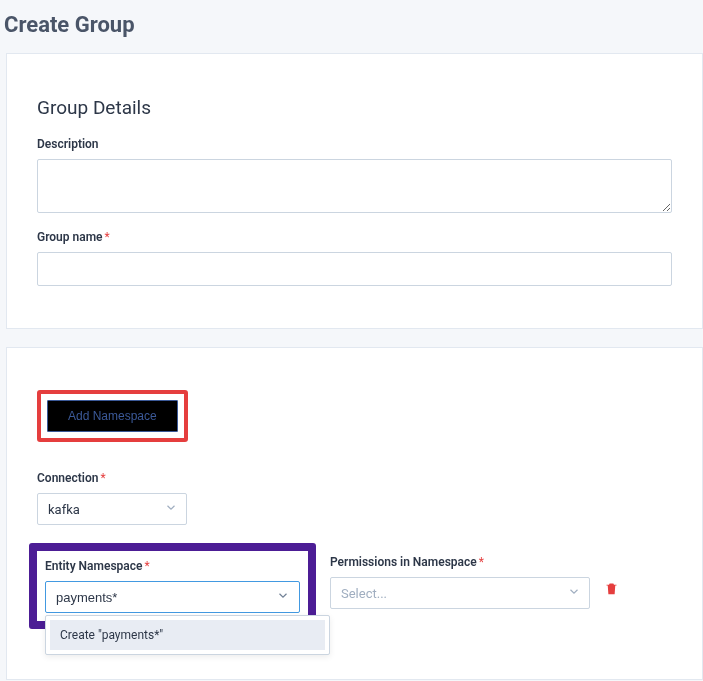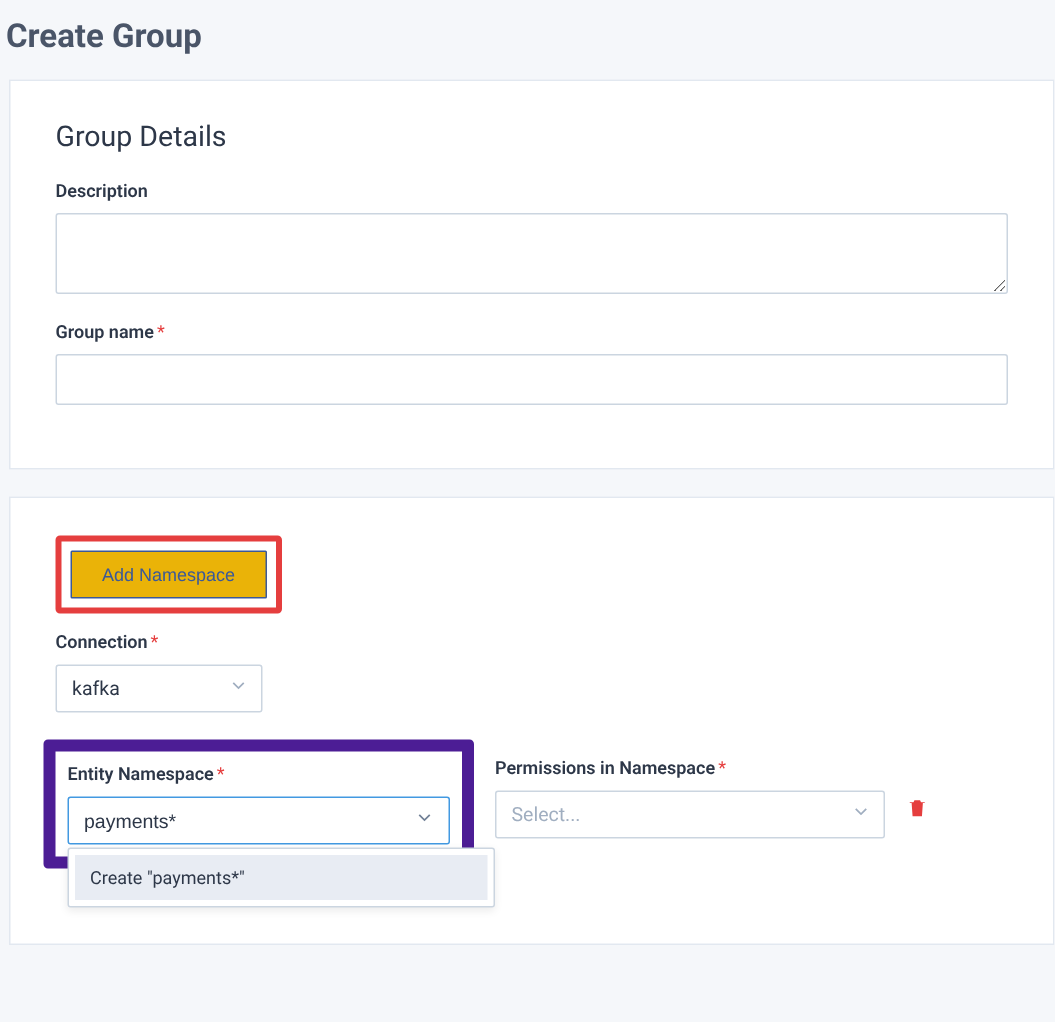--- a/index.html
+++ b/index.html
@@ -17,21 +17,21 @@
     .page-title {
       font-size: 22px;
       font-weight: 700;
       color: #4a5568;
       padding: 12px 12px 16px 4px;
     }
     .panel {
       background: #fff;
       border: 1px solid #e2e8f0;
       margin: 0 0 18px 6px;
-      padding: 25px 30px 28px 30px;
+      padding: 42px 30px 28px 30px;
     }
     .section-title {
       font-size: 19px;
       font-weight: 400;
       color: #2d3748;
       margin-bottom: 18px;
     }
     .field {
       margin-bottom: 14px;
     }
@@ -65,52 +65,52 @@
       font-size: 13px;
       resize: vertical;
     }
     .highlight-box {
       border: 4px solid #e53e3e;
       display: inline-block;
       padding: 6px;
       border-radius: 3px;
     }
     .btn-outline {
-      background: #eab308;
+      background: #000000;
       border: 1px solid #3b5998;
       color: #3b5998;
       font-size: 12px;
       font-weight: 500;
       padding: 8px 20px;
       cursor: pointer;
       border-radius: 1px;
     }
     .connection-row {
-      margin-top: 12px;
+      margin-top: 29px;
       margin-bottom: 18px;
     }
     .select-wrap {
       position: relative;
       display: inline-block;
     }
     .select-box {
       height: 32px;
       border: 1px solid #cbd5e0;
       border-radius: 2px;
       padding: 0 30px 0 10px;
       font-size: 13px;
       color: #2d3748;
       background: #fff;
       display: flex;
       align-items: center;
       cursor: pointer;
       position: relative;
     }
     .select-box.small {
-      width: 138px;
+      width: 150px;
     }
     .select-box.wide {
       width: 260px;
     }
     .chevron {
       position: absolute;
       right: 8px;
       top: 50%;
       transform: translateY(-50%);
       pointer-events: none;

